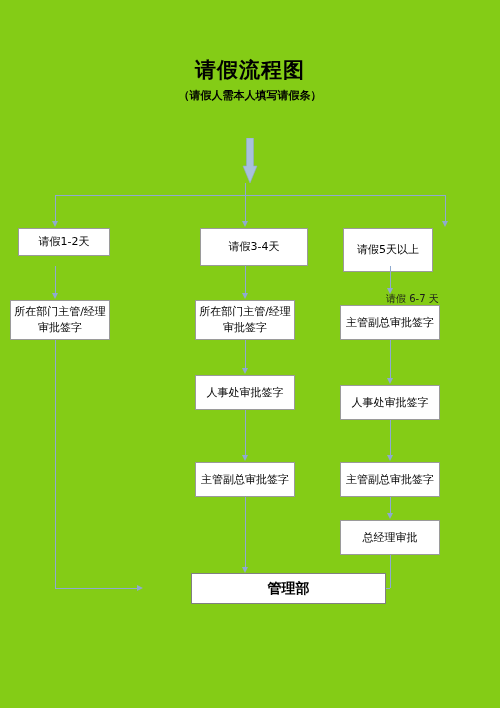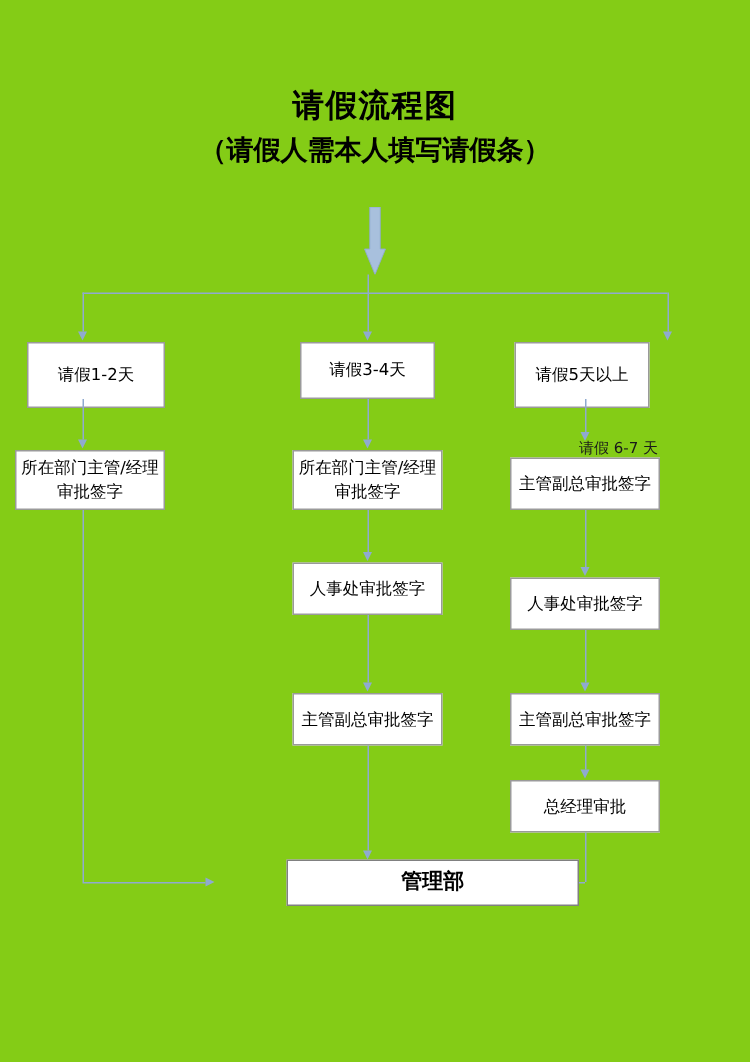--- a/index.html
+++ b/index.html
@@ -26,21 +26,21 @@
     font-weight: bold;
     color: #000000;
   }
   #main-title {
     top: 56px;
     font-size: 21px;
     letter-spacing: 1px;
   }
   #sub-title {
     top: 88px;
-    font-size: 18px;
+    font-size: 11px;
     letter-spacing: 0px;
   }
   
   .box {
     position: absolute;
     box-sizing: border-box;
     border: 1px solid #9a9a9a;
     background: #ffffff;
     display: flex;
     align-items: center;
@@ -126,32 +126,32 @@
 
   <div class="vline" style="left:55px; top:195px; height:26px;"></div>
   <div class="arrow-down" style="left:52px; top:221px;"></div>
 
   <div class="vline" style="left:245px; top:183px; height:38px;"></div>
   <div class="arrow-down" style="left:242px; top:221px;"></div>
 
   <div class="vline" style="left:445px; top:195px; height:26px;"></div>
   <div class="arrow-down" style="left:442px; top:221px;"></div>
 
-  <div class="box" style="left:18px; top:228px; width:92px; height:44px;">请假1-2天</div>
+  <div class="box" style="left:18px; top:228px; width:92px; height:28px;">请假1-2天</div>
 
   <div class="vline" style="left:55px; top:266px; height:27px;"></div>
   <div class="arrow-down" style="left:52px; top:293px;"></div>
 
   <div class="box" style="left:10px; top:300px; width:100px; height:40px;">所在部门主管/经理 审批签字</div>
 
   <div class="vline" style="left:55px; top:340px; height:248px;"></div>
   <div class="hline" style="left:55px; top:588px; width:82px;"></div>
   <div class="arrow-right" style="left:137px; top:584.5px;"></div>
 
-  <div class="box" style="left:200px; top:228px; width:90px; height:38px;">请假3-4天</div>
+  <div class="box" style="left:200px; top:228px; width:108px; height:38px;">请假3-4天</div>
 
   <div class="vline" style="left:245px; top:266px; height:27px;"></div>
   <div class="arrow-down" style="left:242px; top:293px;"></div>
 
   <div class="box" style="left:195px; top:300px; width:100px; height:40px;">所在部门主管/经理 审批签字</div>
 
   <div class="vline" style="left:245px; top:340px; height:28px;"></div>
   <div class="arrow-down" style="left:242px; top:368px;"></div>
 
   <div class="box" style="left:195px; top:375px; width:100px; height:35px;">人事处审批签字</div>

